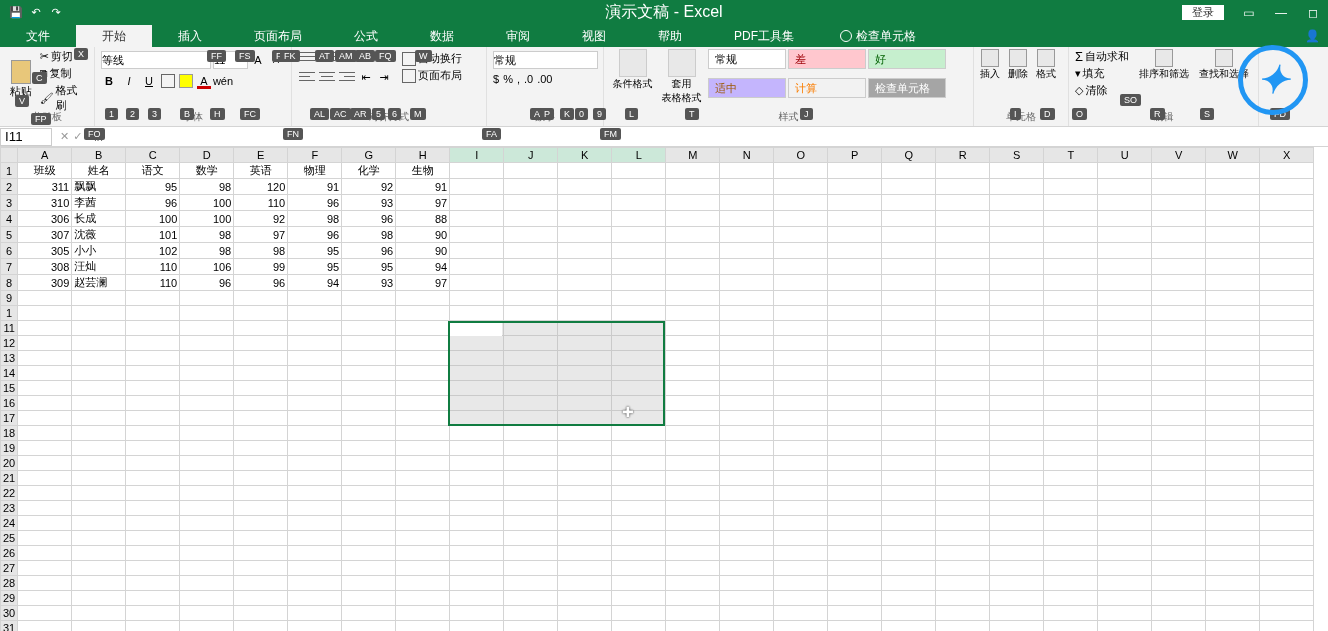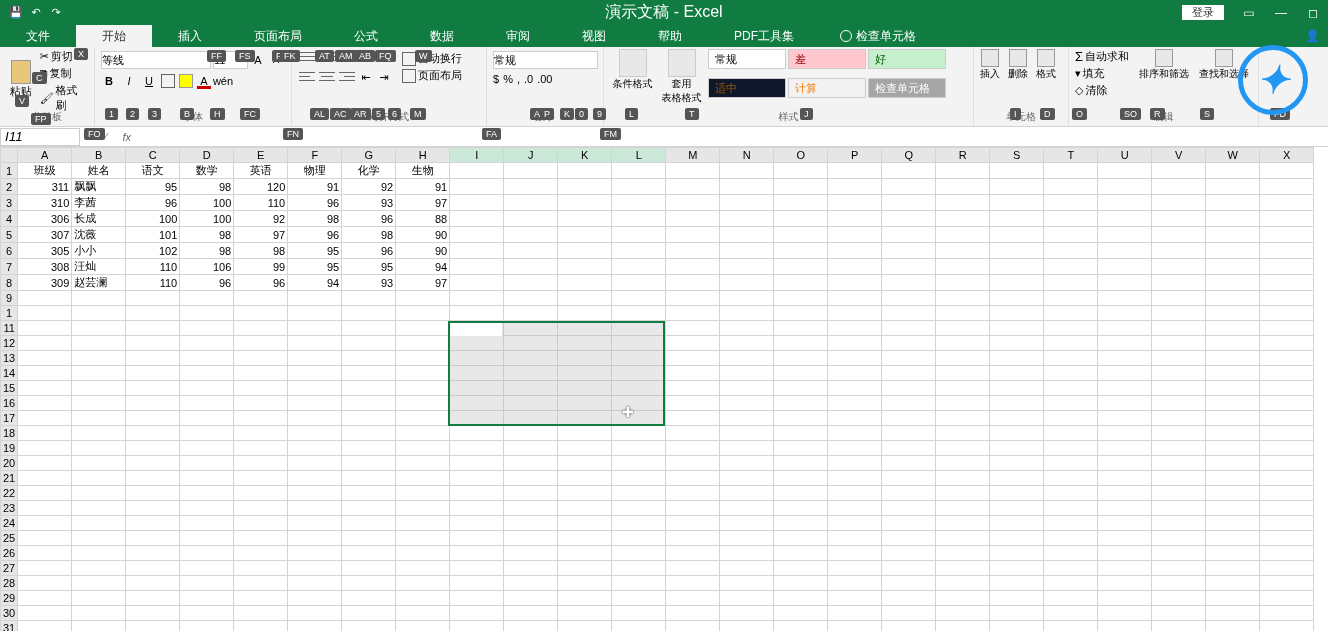--- a/index.html
+++ b/index.html
@@ -68,35 +68,35 @@
 .num-btn { cursor: pointer; }
 
 .styles-left { display: flex; gap: 4px; }
 .style-big-btn { width: 45px; display: flex; flex-direction: column; align-items: center; font-size: 10px; cursor: pointer; }
 .style-big-icon { width: 28px; height: 28px; background: #e8e8e8; border: 1px solid #ccc; }
 .style-gallery { display: flex; flex-wrap: wrap; gap: 2px; width: 250px; }
 .style-swatch { width: 78px; height: 20px; border: 1px solid #ccc; font-size: 11px; padding: 2px 6px; cursor: pointer; }
 .sw-normal { background: #fff; }
 .sw-bad { background: #ffc7ce; color: #9c0006; }
 .sw-good { background: #c6efce; color: #006100; }
-.sw-neutral { background: #0f172a; color: #9c5700; }
+.sw-neutral { background: #c4b5fd; color: #9c5700; }
 .sw-calc { background: #f2f2f2; color: #fa7d00; }
 .sw-check { background: #a5a5a5; color: #fff; }
 
 .cells-row { display: flex; gap: 8px; }
 .cell-btn { display: flex; flex-direction: column; align-items: center; font-size: 10px; cursor: pointer; }
 .cell-icon { width: 18px; height: 18px; background: #e8e8e8; border: 1px solid #999; }
 
 .edit-col { display: flex; flex-direction: column; gap: 2px; font-size: 11px; }
 .edit-item { display: flex; align-items: center; gap: 2px; cursor: pointer; }
 .sigma { font-size: 13px; }
 
 
 .formula-bar { height: 20px; border-bottom: 1px solid #d4d4d4; display: flex; align-items: center; background: #fff; font-size: 11px; }
-.name-box { width: 80px; height: 18px; border: 1px solid #ccc; padding: 0 4px; font-style: italic; }
+.name-box { width: 52px; height: 18px; border: 1px solid #ccc; padding: 0 4px; }
 .fx-btns { display: flex; gap: 4px; padding: 0 8px; color: #999; }
 .fx-btn { cursor: pointer; }
 .fx-label { font-style: italic; color: #666; padding: 0 4px; }
 .formula-input { flex: 1; height: 18px; border: none; }
 
 
 .grid-wrap { position: relative; overflow: hidden; }
 .grid { border-collapse: collapse; font-size: 11px; }
 .grid th, .grid td { border: 1px solid #d4d4d4; height: 15px; padding: 0 2px; }
 .grid th { background: #e6e6e6; font-weight: normal; text-align: center; }
@@ -369,21 +369,21 @@
     <span class="keytip" style="left:575px;top:108px">0</span>
     <span class="keytip" style="left:593px;top:108px">9</span>
     <span class="keytip" style="left:482px;top:128px">FA</span>
     <span class="keytip" style="left:600px;top:128px">FM</span>
     <span class="keytip" style="left:625px;top:108px">L</span>
     <span class="keytip" style="left:685px;top:108px">T</span>
     <span class="keytip" style="left:800px;top:108px">J</span>
     <span class="keytip" style="left:1010px;top:108px">I</span>
     <span class="keytip" style="left:1040px;top:108px">D</span>
     <span class="keytip" style="left:1072px;top:108px">O</span>
-    <span class="keytip" style="left:1120px;top:108px">SO</span>
+    <span class="keytip" style="left:1120px;top:94px">SO</span>
     <span class="keytip" style="left:1150px;top:108px">R</span>
     <span class="keytip" style="left:1200px;top:108px">S</span>
     <span class="keytip" style="left:1270px;top:108px">FD</span>
   </div>
 
 <div class="formula-bar">
   <input class="name-box" value="I11" style="">
   <div class="fx-btns">
     <span class="fx-btn">✕</span>
     <span class="fx-btn">✓</span>

